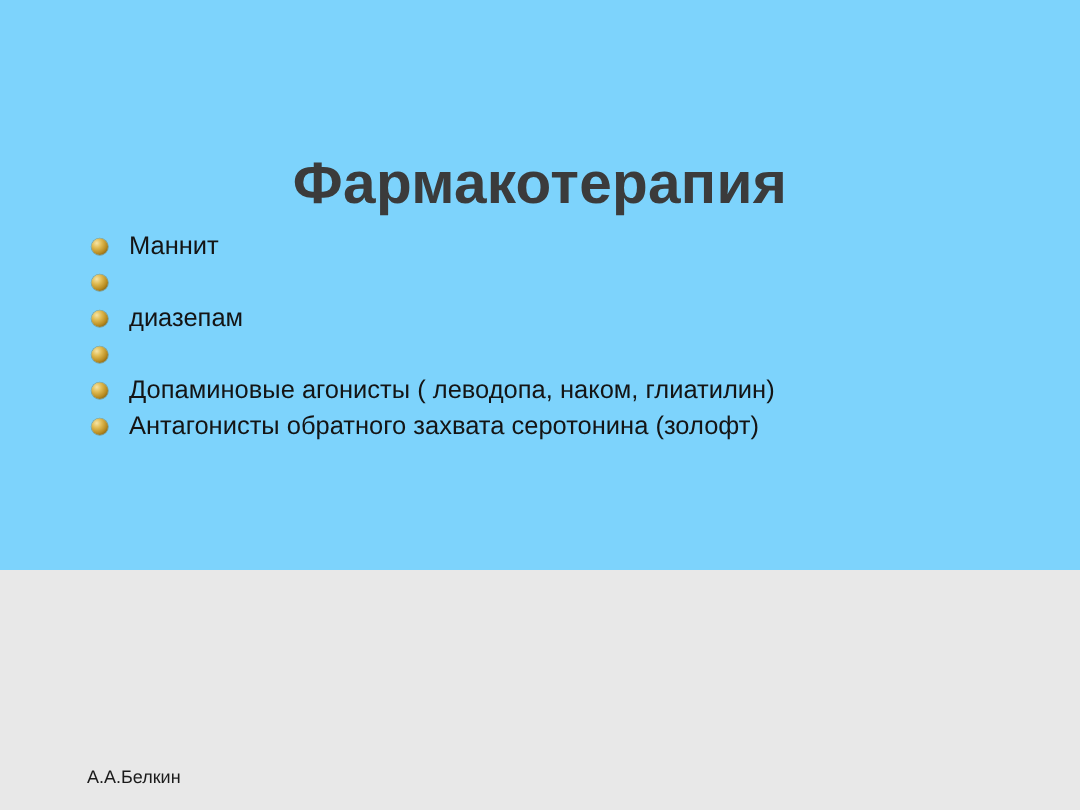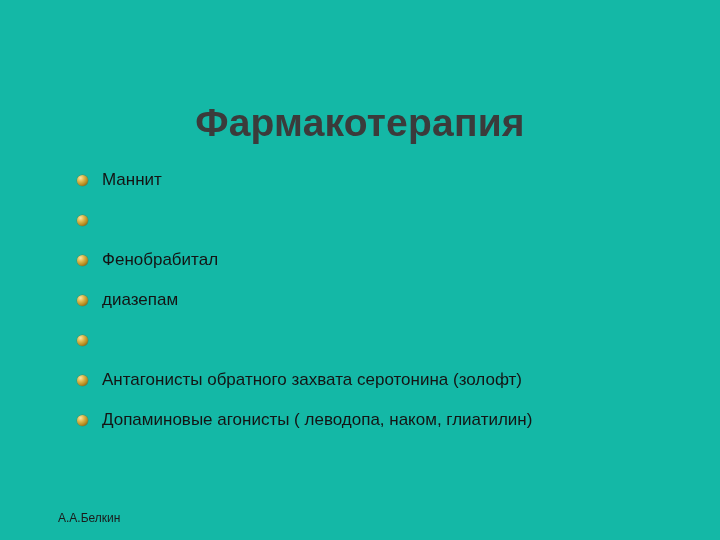--- a/index.html
+++ b/index.html
@@ -11,22 +11,22 @@
     width: 720px;
     height: 540px;
     background: #e8e8e8;
     font-family: "Liberation Sans", "DejaVu Sans", sans-serif;
     overflow: hidden;
   }
 
   .slide {
     position: relative;
     width: 720px;
-    height: 540px;
-    background: #14b8a6;
+    height: 380px;
+    background: #7dd3fc;
     box-sizing: border-box;
   }
 
   
   .slide-title {
     position: absolute;
     left: 0;
     top: 74px;
     width: 720px;
     text-align: center;
@@ -47,21 +47,21 @@
     width: 620px;
     margin: 0;
     padding: 0;
     list-style: none;
   }
 
   .bullet-item {
     position: relative;
     display: block;
     padding-left: 30px;
-    margin: 16px;
+    margin: 0;
     height: 24px;
     line-height: 24px;
     font-size: 17px;
     color: #141414;
     white-space: nowrap;
     font-family: "Liberation Sans", "DejaVu Sans", sans-serif;
   }
 
   .bullet-marker {
     position: absolute;
@@ -118,42 +118,38 @@
     <li class="bullet-item">
       <span class="bullet-marker"></span>
       <span class="bullet-text">Маннит</span>
     </li>
 
 
     <li class="bullet-item">
       <span class="bullet-marker"></span>
     </li>
 
-    <li class="bullet-item">
-      <span class="bullet-marker"></span>
-      <span class="bullet-text">Фенобрабитал</span>
-    </li>
 
     <li class="bullet-item">
       <span class="bullet-marker"></span>
       <span class="bullet-text">диазепам</span>
     </li>
 
     <li class="bullet-item">
       <span class="bullet-marker"></span>
     </li>
 
     <li class="bullet-item">
       <span class="bullet-marker"></span>
-      <span class="bullet-text">Антагонисты обратного захвата серотонина (золофт)</span>
+      <span class="bullet-text">Допаминовые агонисты ( леводопа, наком, глиатилин)</span>
     </li>
 
     <li class="bullet-item">
       <span class="bullet-marker"></span>
-      <span class="bullet-text">Допаминовые агонисты ( леводопа, наком, глиатилин)</span>
+      <span class="bullet-text">Антагонисты обратного захвата серотонина (золофт)</span>
     </li>
 
 
   </ul>
 
   <div class="footer-author">А.А.Белкин</div>
 
 </div>
 
 </body></html>

